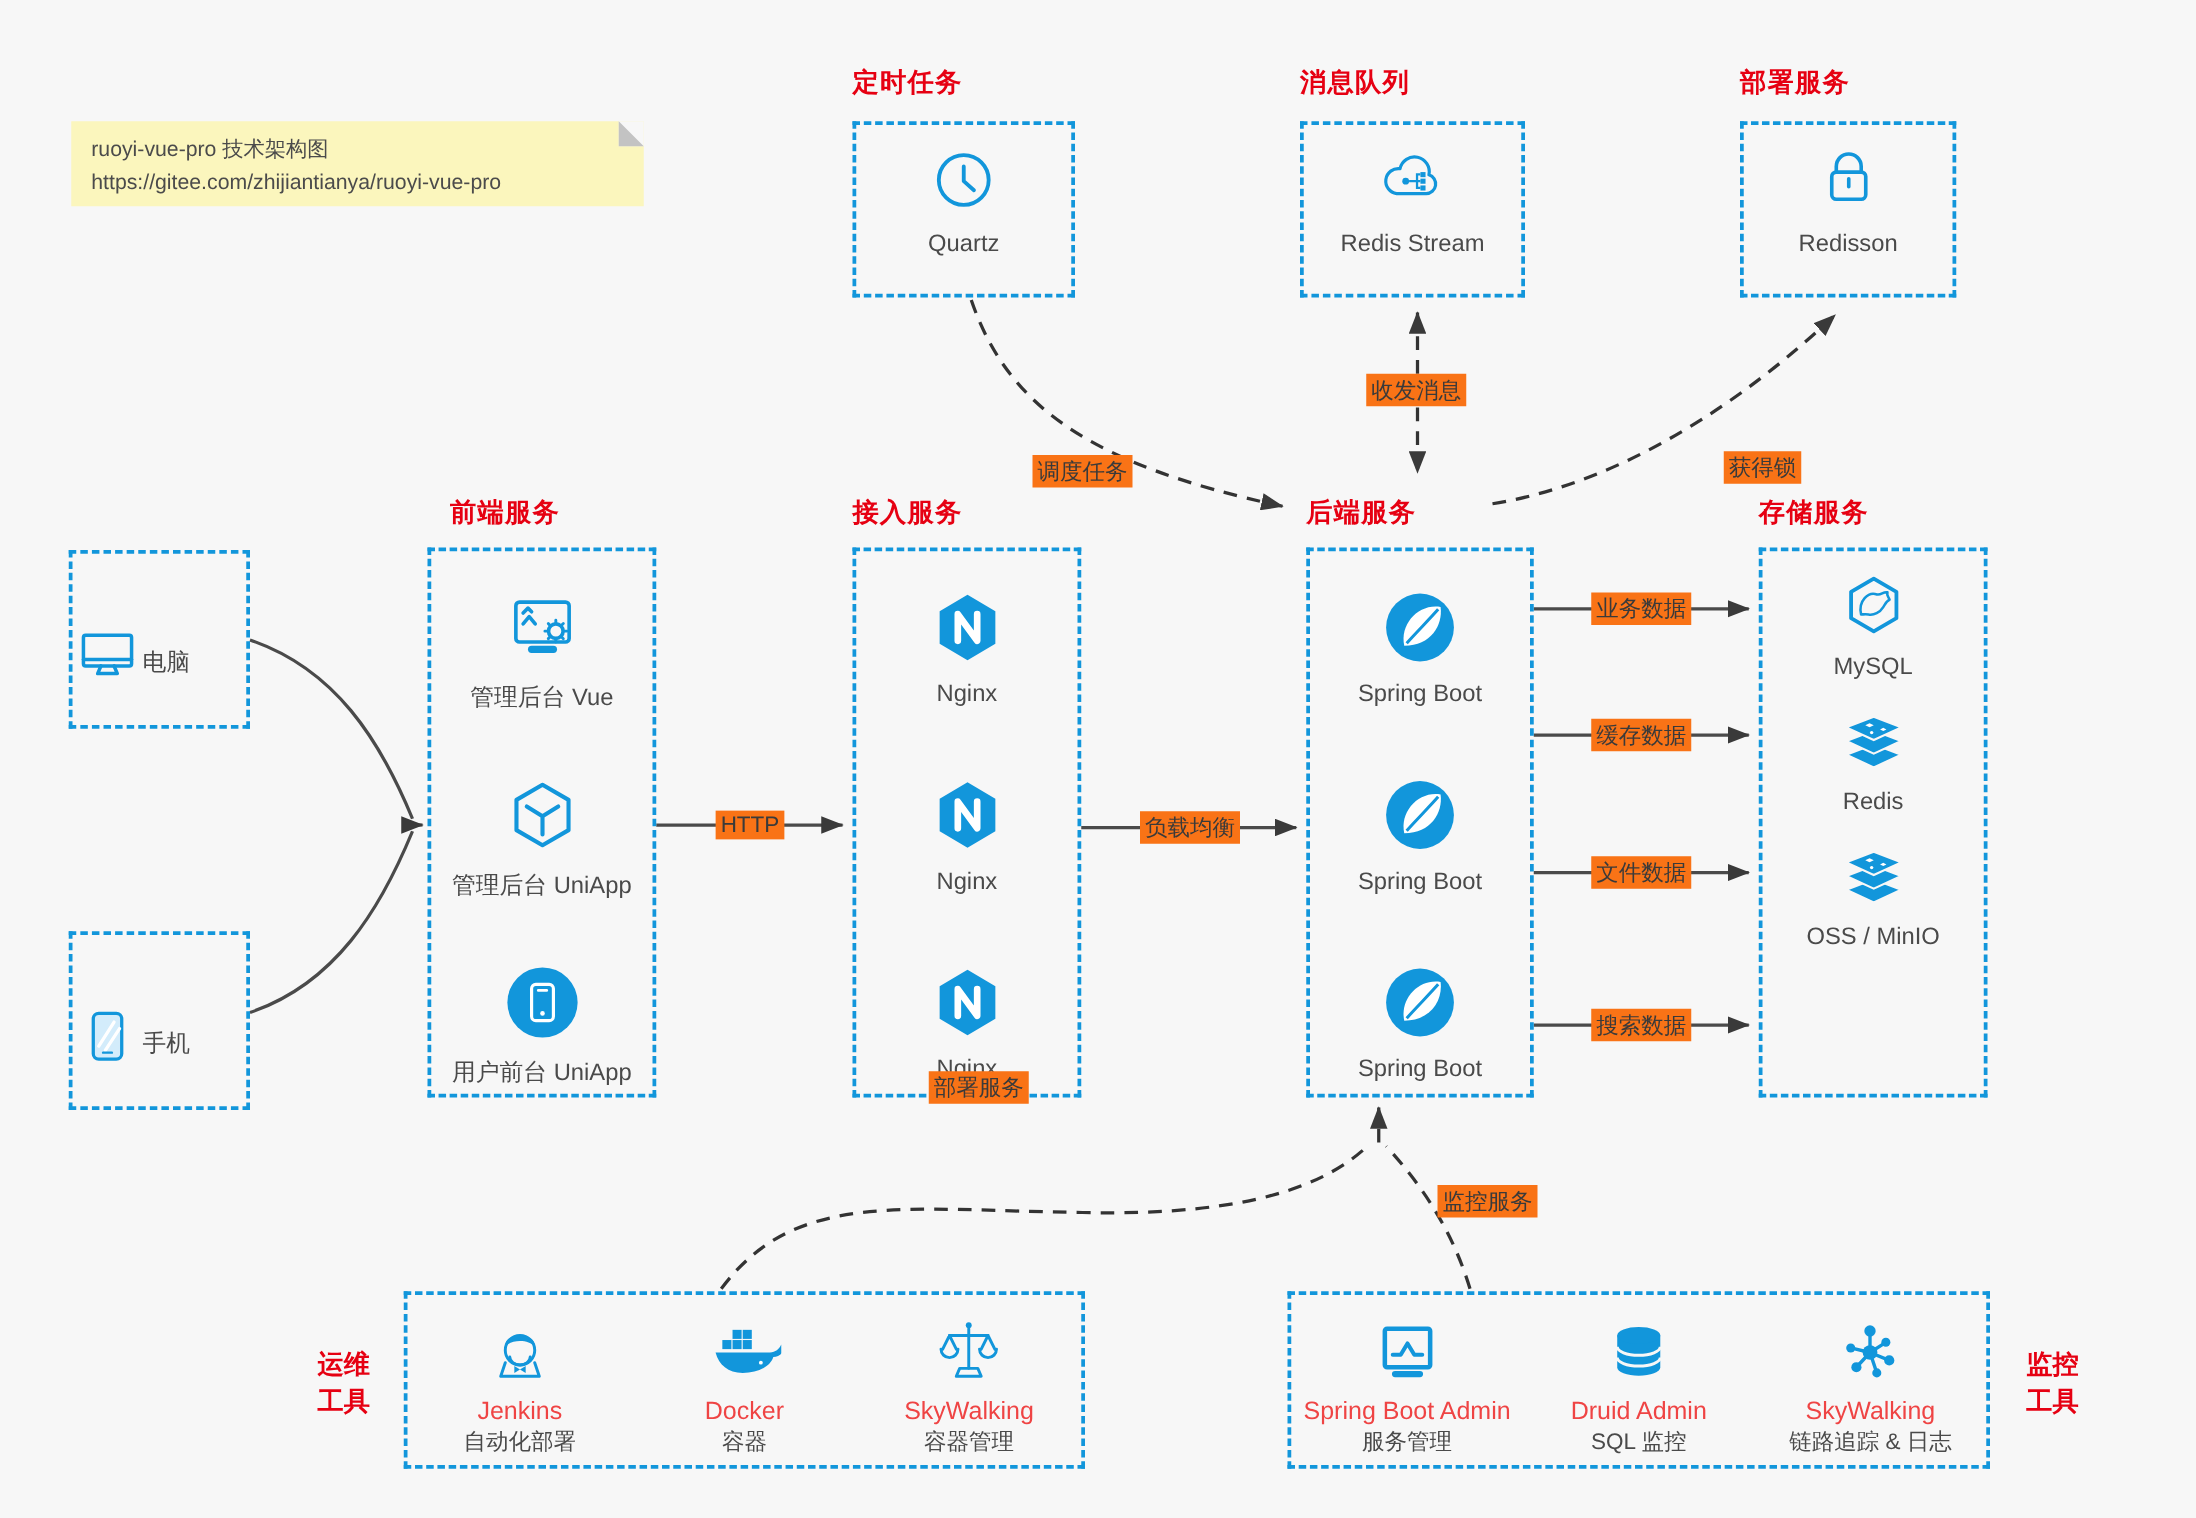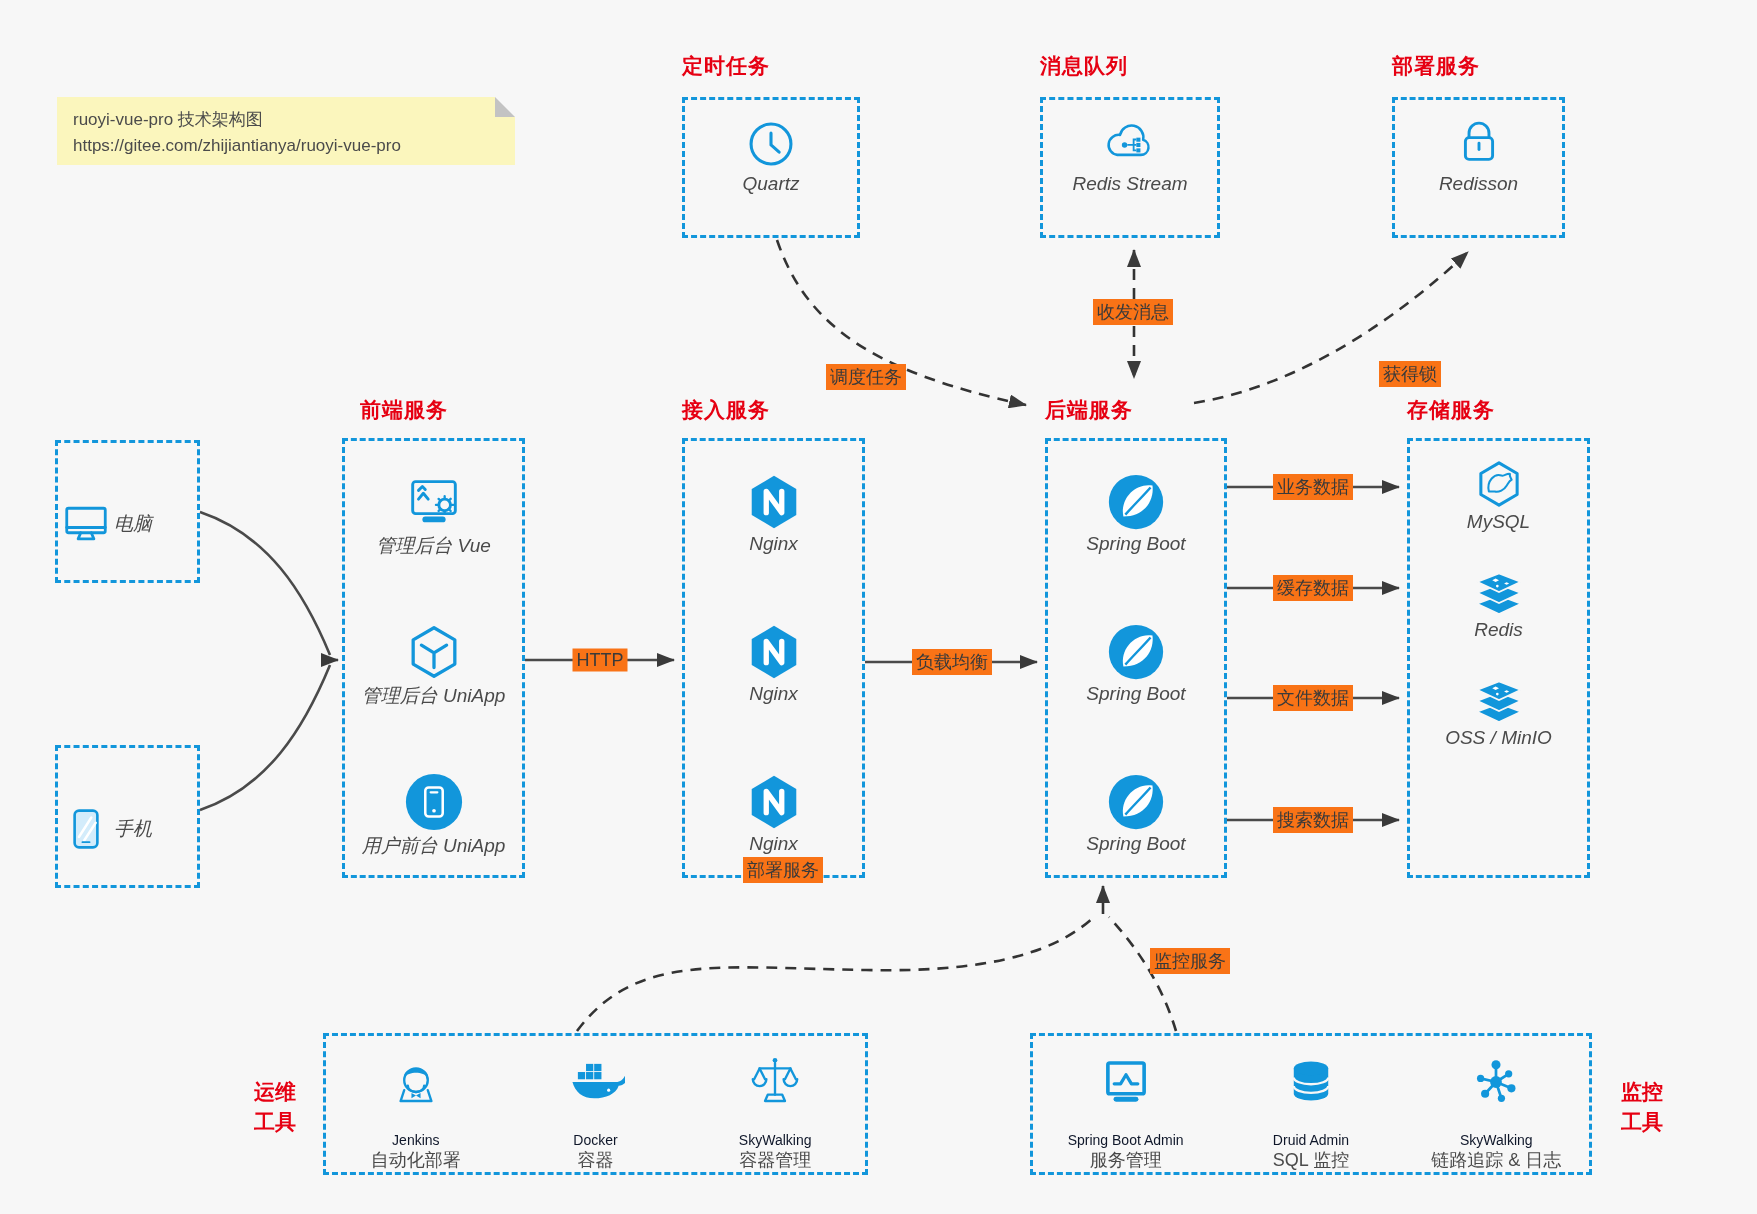--- a/index.html
+++ b/index.html
@@ -8,25 +8,25 @@
   svg.icon{display:block;}
   .note{position:absolute;left:57px;top:97px;width:458px;height:68px;background:#fbf6bd;
          box-sizing:border-box;padding:10px 0 0 16px;font-size:17px;line-height:1.5;color:#4b4b4b;}
   .note::after{content:'';position:absolute;top:0;right:0;width:0;height:0;
          border-left:20px solid #c3c3c3;border-top:20px solid #f7f7f7;}
   .box{position:absolute;border:3px dashed #1296db;box-sizing:border-box;}
   .group-title{position:absolute;text-align:left;font-size:21px;font-weight:bold;color:#e60012;letter-spacing:1px;}
   .vnode{display:flex;flex-direction:column;align-items:center;}
   .topnode{position:absolute;left:0;right:0;top:15px;}
   .colnode{position:absolute;left:0;right:0;}
-  .node-label{margin-top:0;font-size:19px;color:#4a4a4a;white-space:nowrap;text-align:right;font-style:italic;}
+  .node-label{margin-top:12px;font-size:19px;color:#4a4a4a;white-space:nowrap;text-align:right;}
   .client-box{padding-top:24px;display:flex;flex-direction:row;align-items:center;}
   .toolbox{display:flex;flex-direction:row;align-items:stretch;}
   .tool{flex:1;display:flex;flex-direction:column;align-items:center;padding-top:17px;}
-  .tool .name{margin-top:20px;font-size:14px;line-height:1.3;color:#0f172a;white-space:nowrap;}
+  .tool .name{margin-top:5px;font-size:20px;line-height:1.3;color:#ef4444;white-space:nowrap;}
   .tool .desc{font-size:18px;line-height:1.3;color:#4a4a4a;white-space:nowrap;}
   .side-label{position:absolute;width:80px;text-align:center;font-size:21px;font-weight:bold;
               color:#e60012;line-height:1.45;}
   .edge-label{position:absolute;transform:translate(-50%,-50%);background:#f97316;
               padding:1px 4px;font-size:18px;color:#3a3a3a;white-space:nowrap;}
   #connectors{position:absolute;left:0;top:0;pointer-events:none;}
 </style>
 </head>
 <body>
 

